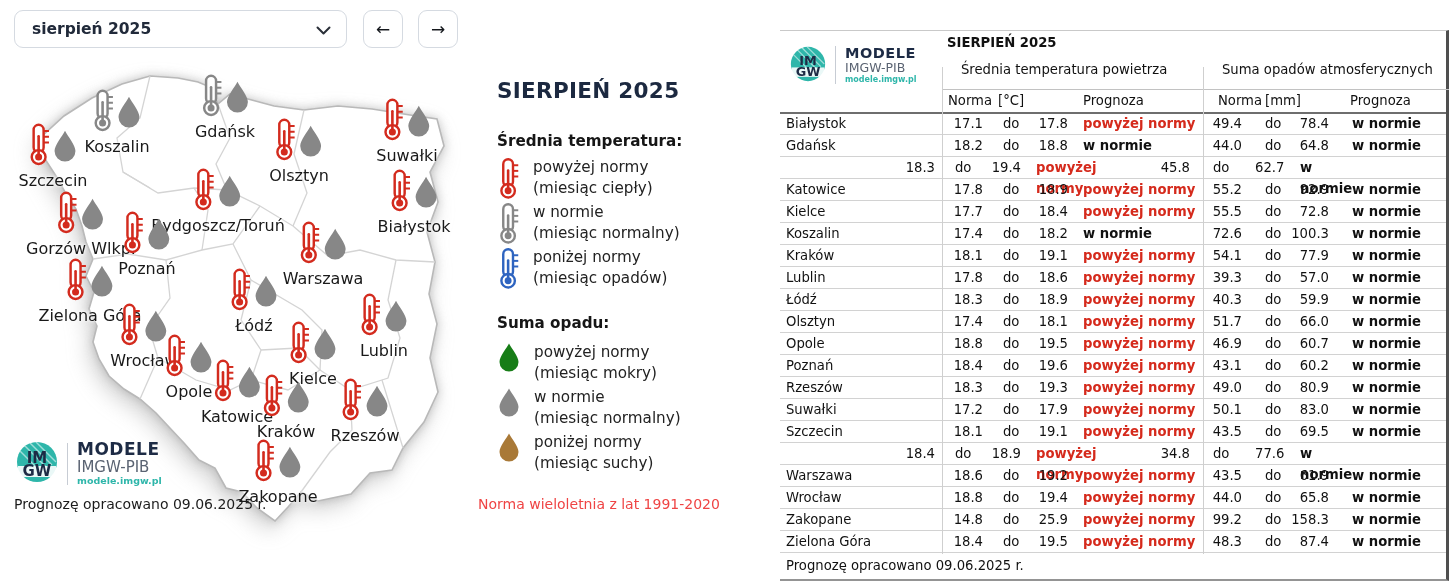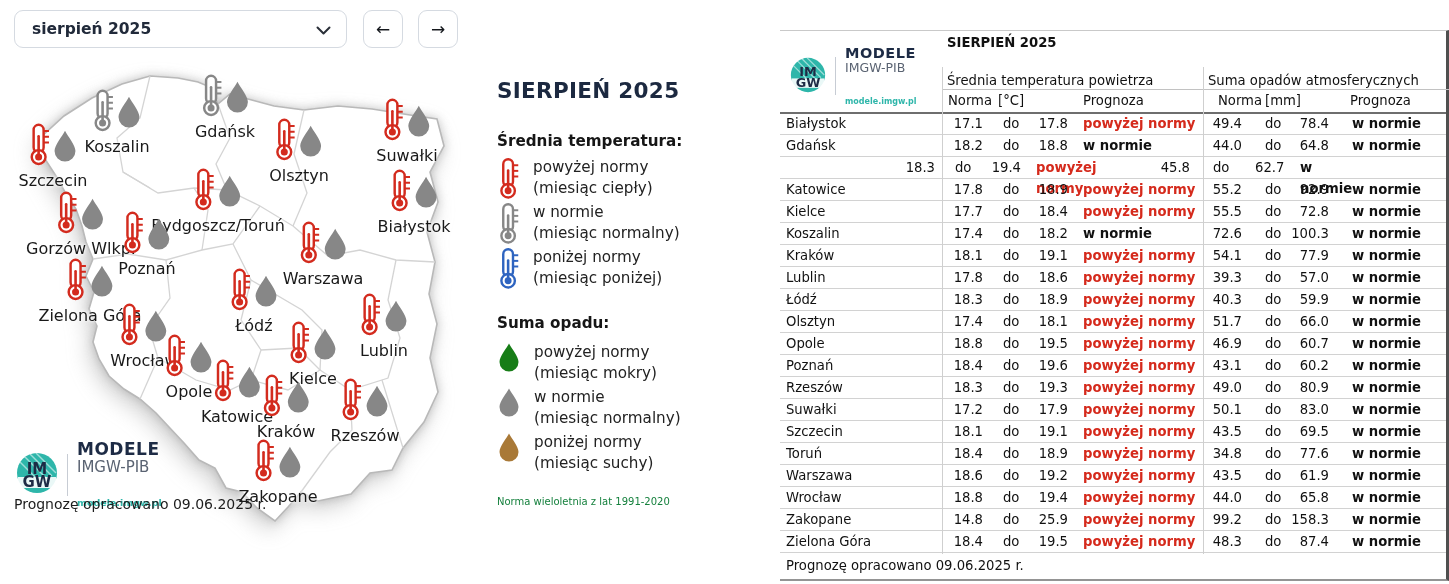--- a/index.html
+++ b/index.html
@@ -31,49 +31,49 @@
   .marker-icons .drop{margin-top:7px;}
   .marker-label{
     font-size:16px;color:#191919;margin-top:1px;white-space:nowrap;
     text-shadow:0 0 2px #fff,0 0 4px #fff,0 0 6px #fff;
   }
   
   .logo{position:absolute;display:flex;align-items:center;}
   .logo .sep{width:1px;background:#c7ccd4;margin:0 9px;}
   .logo .l-name{font-weight:bold;color:#1d2b45;letter-spacing:.5px;}
   .logo .l-org{color:#5a6372;}
-  .logo .l-url{font-weight:bold;color:#2eb6aa;margin-top:22px;}
+  .logo .l-url{font-weight:bold;color:#2eb6aa;}
   #mapLogo{left:16px;top:440px;}
   #mapLogo .sep{height:42px;}
   #mapLogo .l-name{font-size:17px;line-height:19px;}
   #mapLogo .l-org{font-size:15px;line-height:16px;}
   #mapLogo .l-url{font-size:9.5px;line-height:12px;}
   .map-footnote{position:absolute;left:14px;top:496px;font-size:14px;color:#1c1c1c;}
   
   .leg-title{position:absolute;left:497px;top:78px;font-size:21.5px;font-weight:bold;color:#1c2940;letter-spacing:.3px;}
   .leg-head{position:absolute;left:497px;font-size:15.2px;font-weight:bold;color:#161616;}
   #legTempHead{top:132px;} #legPrecHead{top:314px;}
   .leg-item{position:absolute;left:497px;display:flex;align-items:flex-start;gap:13px;}
   .leg-item .txt{font-size:15.2px;line-height:21px;color:#222;}
-  .leg-footnote{position:absolute;left:497px;top:496px;font-size:10px;color:#15803d;}
+  .leg-footnote{position:absolute;left:478px;top:496px;font-size:14px;color:#ef4444;}
   
   .panel{
     position:absolute;left:780px;top:30px;width:669px;box-sizing:border-box;
     border-top:1px solid #c9c9c9;border-right:3px solid #4f4f4f;border-bottom:2px solid #949494;
     background:#fff;font-size:13.2px;
   }
   .panel .hd{position:relative;height:82px;}
   #tblLogo{left:10px;top:14px;}
   #tblLogo .sep{height:38px;}
   #tblLogo .l-name{font-size:14.5px;line-height:16px;}
   #tblLogo .l-org{font-size:12.5px;line-height:14px;}
   #tblLogo .l-url{font-size:8px;line-height:10px;}
   .t-title{position:absolute;left:167px;top:4px;line-height:16px;}
   .t-title .t2{font-weight:bold;}
-  .grp{position:absolute;top:42px;}
+  .grp{position:absolute;top:31px;margin-left:14px;}
   #grpTemp{left:167px;} #grpPrec{left:428px;}
   .grp-line{position:absolute;top:58px;border-bottom:1px solid #c2c2c2;}
   #grpLineT{left:162px;width:261px;} #grpLineP{left:423px;width:246px;}
   .subhd{position:absolute;top:62px;}
   .hline{position:absolute;left:0;top:81px;width:100%;border-bottom:2px solid #6e6e6e;}
   .vline{position:absolute;top:36px;height:487px;width:1px;background:#cfcfcf;}
   #vline1{left:162px;} #vline2{left:423px;}
   .rows{width:100%;}
   .trow{
     display:grid;grid-template-columns:162px 48px 35px 47px 131px 52px 35px 52px 1fr;
@@ -533,21 +533,21 @@
   <rect x="8" y="3" width="13" height="36" rx="6.5" fill="#fff" stroke="#2e64c0" stroke-width="3.2"></rect>
   <circle cx="14.5" cy="45" r="9" fill="#fff" stroke="#2e64c0" stroke-width="3.2"></circle>
   <circle cx="14.5" cy="45" r="4.6" fill="#2e64c0"></circle>
   <line x1="14.5" y1="18" x2="14.5" y2="41" stroke="#2e64c0" stroke-width="3.4" stroke-linecap="round"></line>
   <line x1="21" y1="11" x2="28" y2="11" stroke="#2e64c0" stroke-width="2.6"></line>
   <line x1="21" y1="18.5" x2="28" y2="18.5" stroke="#2e64c0" stroke-width="2.6"></line>
   <line x1="21" y1="26" x2="28" y2="26" stroke="#2e64c0" stroke-width="2.6"></line>
         </svg></span>
       <span class="txt">
         <div>poniżej normy</div>
-        <div>(miesiąc poniżej)</div>
+        <div>(miesiąc opadów)</div>
       </span>
     </div>
   </div>
 <div class="leg-head" id="legPrecHead">Suma opadu:</div>
 <div id="legPrecItems">
     <div class="leg-item" style="top: 342px;">
       <span><svg width="24" height="30" viewBox="0 0 24 30">
   <path d="M12 1.5 C 9.5 6.5 2.5 14.5 2.5 20 a9.5 9.5 0 0 0 19 0 C 21.5 14.5 14.5 6.5 12 1.5 Z" fill="#177d17"></path>
         </svg></span>
       <span class="txt">
@@ -774,21 +774,20 @@
         <div class="c-min">18.1</div>
         <div class="c-do">do</div>
         <div class="c-max">19.1</div>
         <div class="c-prog" style="color: rgb(213, 42, 28);">powyżej normy</div>
         <div class="c-pmin">43.5</div>
         <div class="c-pdo">do</div>
         <div class="c-pmax">69.5</div>
         <div class="c-pprog" style="color: rgb(17, 17, 17);">w normie</div>
       </div>
       <div class="trow">
-        <div class="c-city">Toruń</div>
         <div class="c-min">18.4</div>
         <div class="c-do">do</div>
         <div class="c-max">18.9</div>
         <div class="c-prog" style="color: rgb(213, 42, 28);">powyżej normy</div>
         <div class="c-pmin">34.8</div>
         <div class="c-pdo">do</div>
         <div class="c-pmax">77.6</div>
         <div class="c-pprog" style="color: rgb(17, 17, 17);">w normie</div>
       </div>
       <div class="trow">

